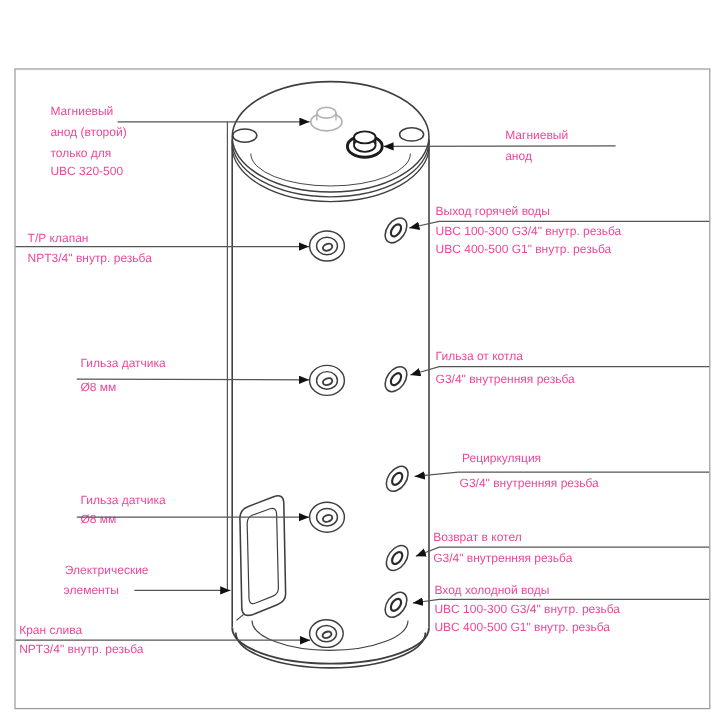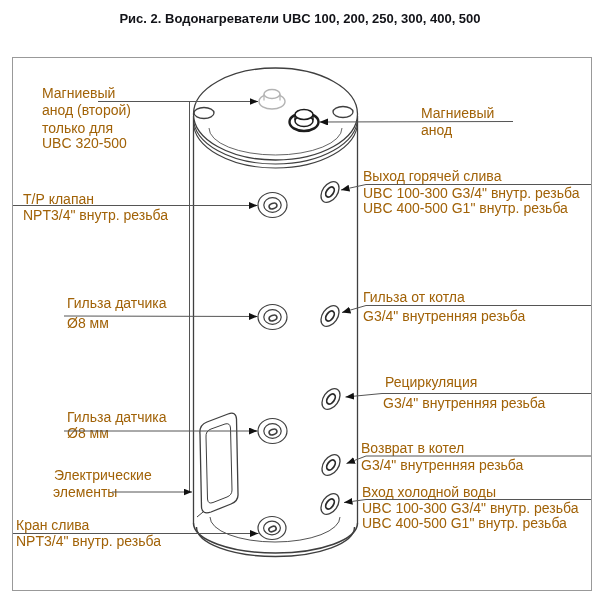--- a/index.html
+++ b/index.html
@@ -6,32 +6,31 @@
   .stage{
     position:relative;width:600px;height:600px;background:#ffffff;
     font-family:"Liberation Sans","DejaVu Sans",sans-serif;
     color:#23262e;overflow:hidden;
   }
   .title{
     position:absolute;left:0;top:11px;width:600px;text-align:center;
     font-size:13px;font-weight:bold;color:#121318;line-height:16px;
   }
   .lbl{
-    position:absolute;font-size:14px;line-height:13px;white-space:nowrap;
-    color:#a16207;
+    position:absolute;font-size:10px;line-height:13px;white-space:nowrap;
+    color:#ec4899;
   }
   svg.overlay{position:absolute;left:0;top:0;pointer-events:none;}
 </style>
 </head>
 <body>
 
 <div class="stage">
 
   <div class="title">
-    <div>Рис. 2. Водонагреватели UBC 100, 200, 250, 300, 400, 500</div>
   </div>
 
   <div class="lbl" style="left:42px;top:87px">Магниевый</div>
   <div class="lbl" style="left:42px;top:104px">анод (второй)</div>
   <div class="lbl" style="left:42px;top:122px">только для</div>
   <div class="lbl" style="left:42px;top:137px">UBC 320-500</div>
 
   <div class="lbl" style="left:23px;top:193px">Т/Р клапан</div>
   <div class="lbl" style="left:23px;top:209px">NPT3/4" внутр. резьба</div>
 
@@ -43,21 +42,21 @@
 
   <div class="lbl" style="left:54px;top:469px">Электрические</div>
   <div class="lbl" style="left:53px;top:486px">элементы</div>
 
   <div class="lbl" style="left:16px;top:519px">Кран слива</div>
   <div class="lbl" style="left:16px;top:535px">NPT3/4" внутр. резьба</div>
 
   <div class="lbl" style="left:421px;top:107px">Магниевый</div>
   <div class="lbl" style="left:421px;top:124px">анод</div>
 
-  <div class="lbl" style="left:363px;top:170px">Выход горячей слива</div>
+  <div class="lbl" style="left:363px;top:170px">Выход горячей воды</div>
   <div class="lbl" style="left:363px;top:187px">UBC 100-300 G3/4" внутр. резьба</div>
   <div class="lbl" style="left:363px;top:202px">UBC 400-500 G1" внутр. резьба</div>
 
   <div class="lbl" style="left:363px;top:291px">Гильза от котла</div>
   <div class="lbl" style="left:363px;top:310px">G3/4" внутренняя резьба</div>
 
   <div class="lbl" style="left:385px;top:376px">Рециркуляция</div>
   <div class="lbl" style="left:383px;top:397px">G3/4" внутренняя резьба</div>
 
   <div class="lbl" style="left:361px;top:442px">Возврат в котел</div>

